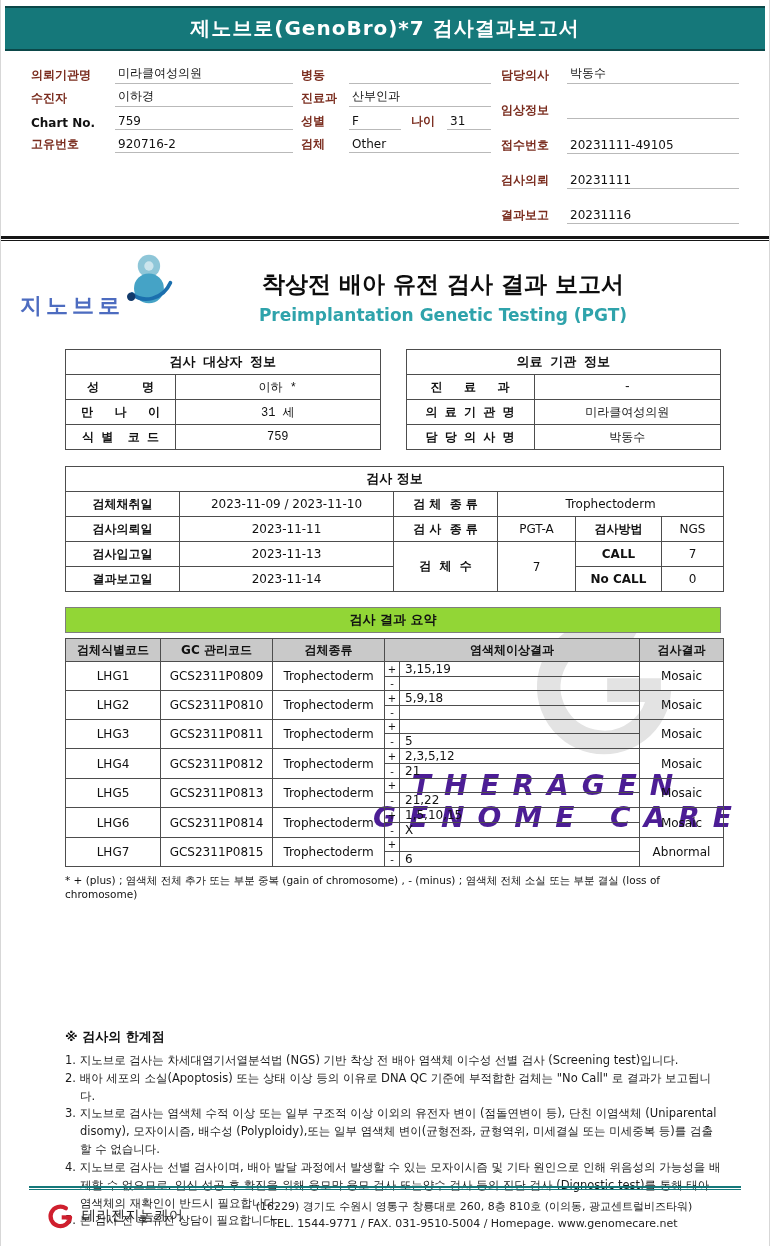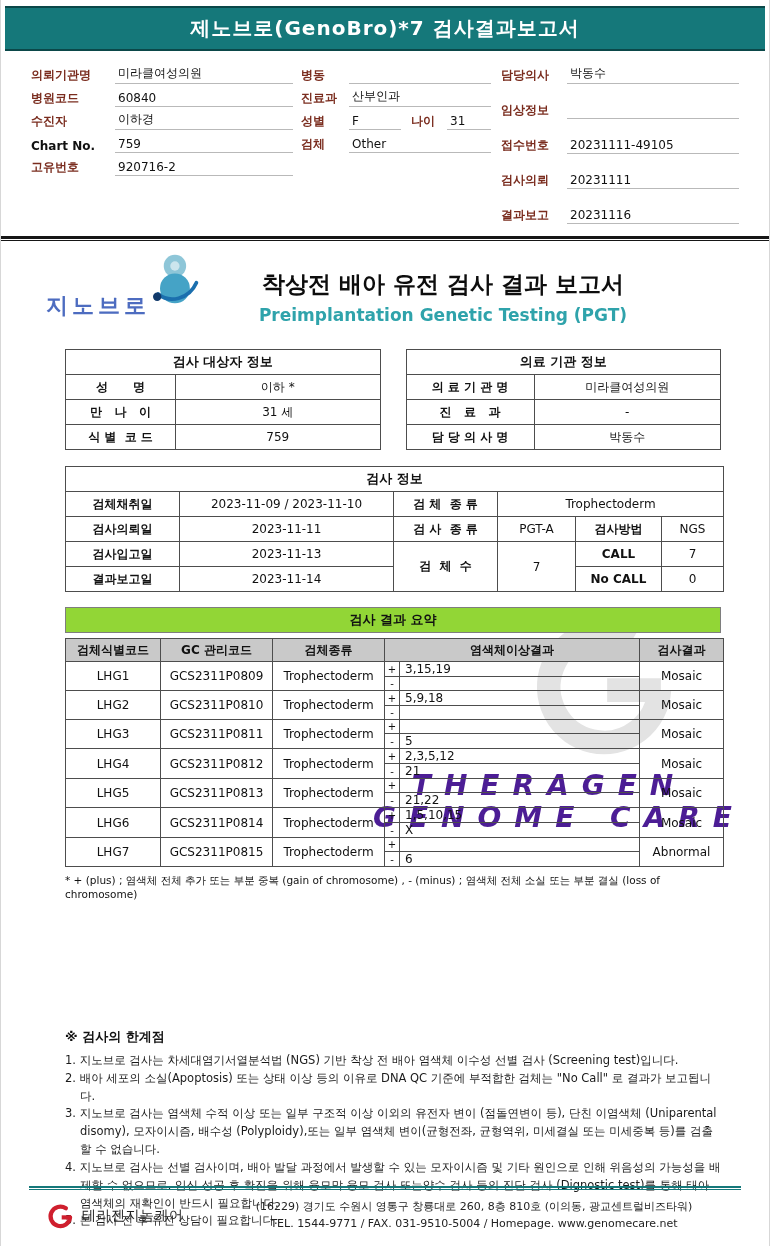--- a/index.html
+++ b/index.html
@@ -30,36 +30,36 @@
   .c1 .hlabel { width:84px; }
   .c2 .hlabel { width:48px; }
   .c3 .hlabel { width:66px; }
   .hlabel.inline2 { width:36px; margin-left:10px; }
   .hvalue { flex:1; font-size:12px; border-bottom:1px solid #b9b9b9; padding:0 3px 1px; min-height:16px; }
   .hvalue.short { flex:0 0 52px; }
 
   .thick-rule { margin:4px 0 0; border-top:3px solid #161616; border-bottom:1px solid #161616; height:5px; }
 
   
-  .brandrow { display:flex; align-items:flex-end; padding:10px 43px 8px; }
+  .brandrow { display:flex; align-items:flex-end; padding:10px 17px 8px; }
   .brand { position:relative; width:172px; height:78px; flex:none; }
   .brand-icon { position:absolute; right:14px; top:0; }
   .brand-text { position:absolute; left:2px; bottom:8px; font-size:22px; font-weight:bold; color:#4d6cc0; letter-spacing:4px; }
   .tblock { flex:1; text-align:center; padding-right:56px; padding-bottom:4px; }
   .main-title { font-size:23px; font-weight:bold; color:#0d0d0d; }
   .sub-title { font-size:17px; font-weight:bold; color:#2fa3ab; margin-top:5px; }
 
   
   table.info { border-collapse:collapse; font-size:12px; table-layout:fixed; }
   table.info td { border:1px solid #4d4d4d; height:25px; text-align:center; padding:0 4px; overflow:hidden; background:#fff; }
   td.thead { background:#b5ced6; font-weight:bold; font-size:13px; height:26px; }
   td.lbl { font-weight:bold; white-space:pre; }
   td.glbl { background:#d9d9d9; font-weight:bold; }
 
-  .pair { display:flex; gap:25px; margin:12px 48px 4px 64px; }
+  .pair { display:flex; gap:25px; margin:12px 48px 4px 64px;font-family:Liberation Mono, monospace; }
   .pair table { flex:1; }
   .pair .subject td.lbl { width:110px; }
   .pair .clinic td.lbl { width:128px; }
 
   .tinfo-wrap { margin:16px 48px 0 64px; }
   table.tinfo { width:100%; }
 
   
   .green-bar {
     margin:15px 48px 5px 64px; background:#92d636; border:1px solid #7e7e7e;
@@ -123,24 +123,20 @@
       <div class="banner">제노브로(GenoBro)*7 검사결과보고서</div>
     </div>
 
     <div class="hinfo">
       <div class="hcol c1">
         <div class="hrow">
           <span class="hlabel">의뢰기관명</span>
           <span class="hvalue">미라클여성의원</span>
         </div>
         <div class="hrow">
-          <span class="hlabel">병원코드</span>
-          <span class="hvalue">60840</span>
-        </div>
-        <div class="hrow">
           <span class="hlabel">수진자</span>
           <span class="hvalue">이하경</span>
         </div>
         <div class="hrow">
           <span class="hlabel black">Chart No.</span>
           <span class="hvalue">759</span>
         </div>
         <div class="hrow">
           <span class="hlabel">고유번호</span>
           <span class="hvalue">920716-2</span>
@@ -228,26 +224,26 @@
           <td>759</td>
         </tr>
       </tbody>
         </table>
       <table class="info clinic">
         <tbody>
             <tr>
               <td class="thead" colspan="2">의료 기관 정보</td>
             </tr>
         <tr>
+          <td class="lbl">진   료   과</td>
+          <td>-</td>
+        </tr>
+        <tr>
           <td class="lbl">의 료 기 관 명</td>
           <td>미라클여성의원</td>
-        </tr>
-        <tr>
-          <td class="lbl">진   료   과</td>
-          <td>-</td>
         </tr>
         <tr>
           <td class="lbl">담 당 의 사 명</td>
           <td>박동수</td>
         </tr>
       </tbody>
         </table>
     </div>
 
     <div class="tinfo-wrap">

